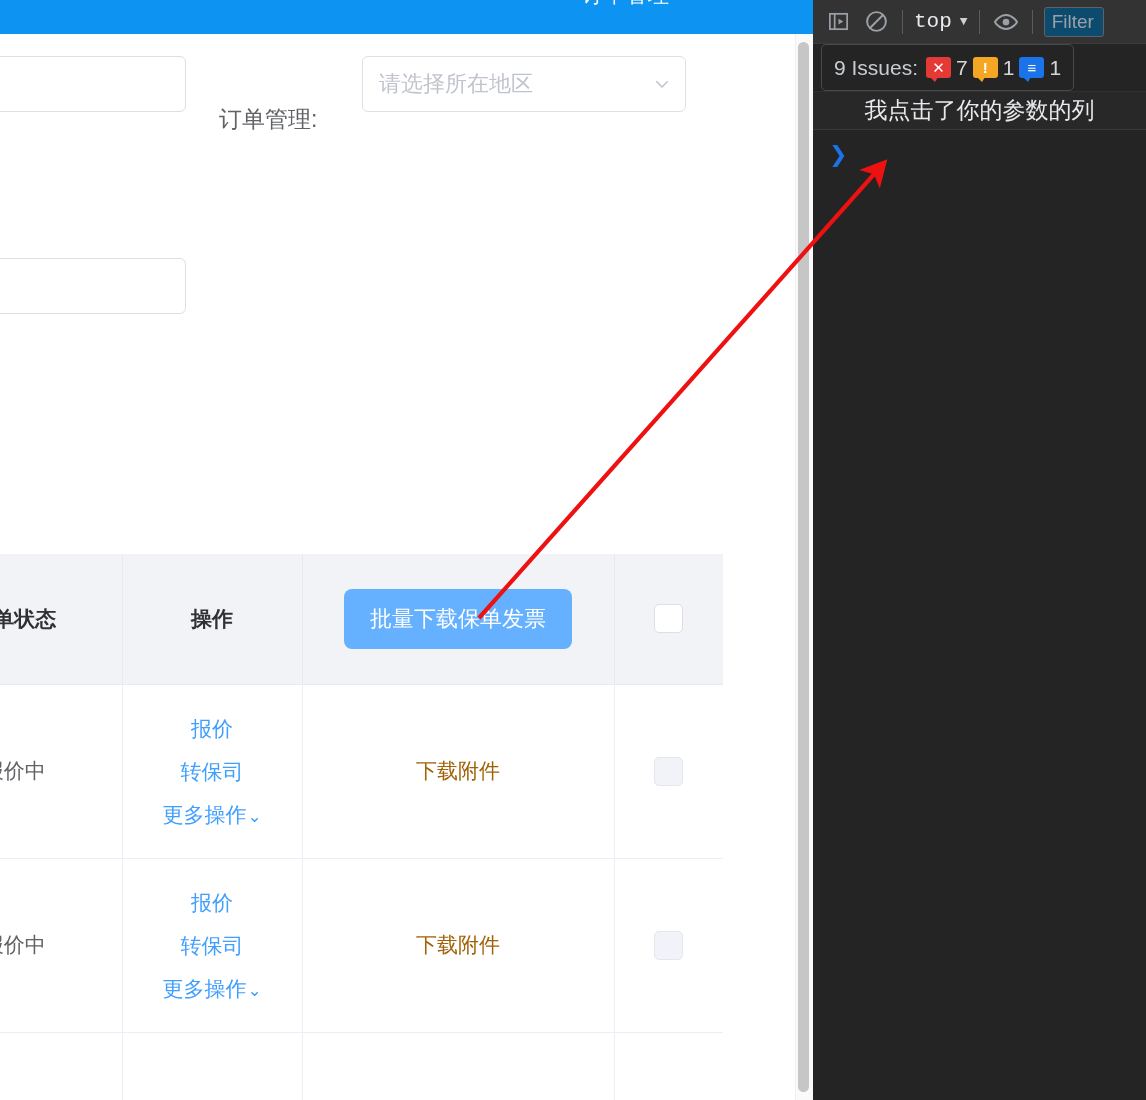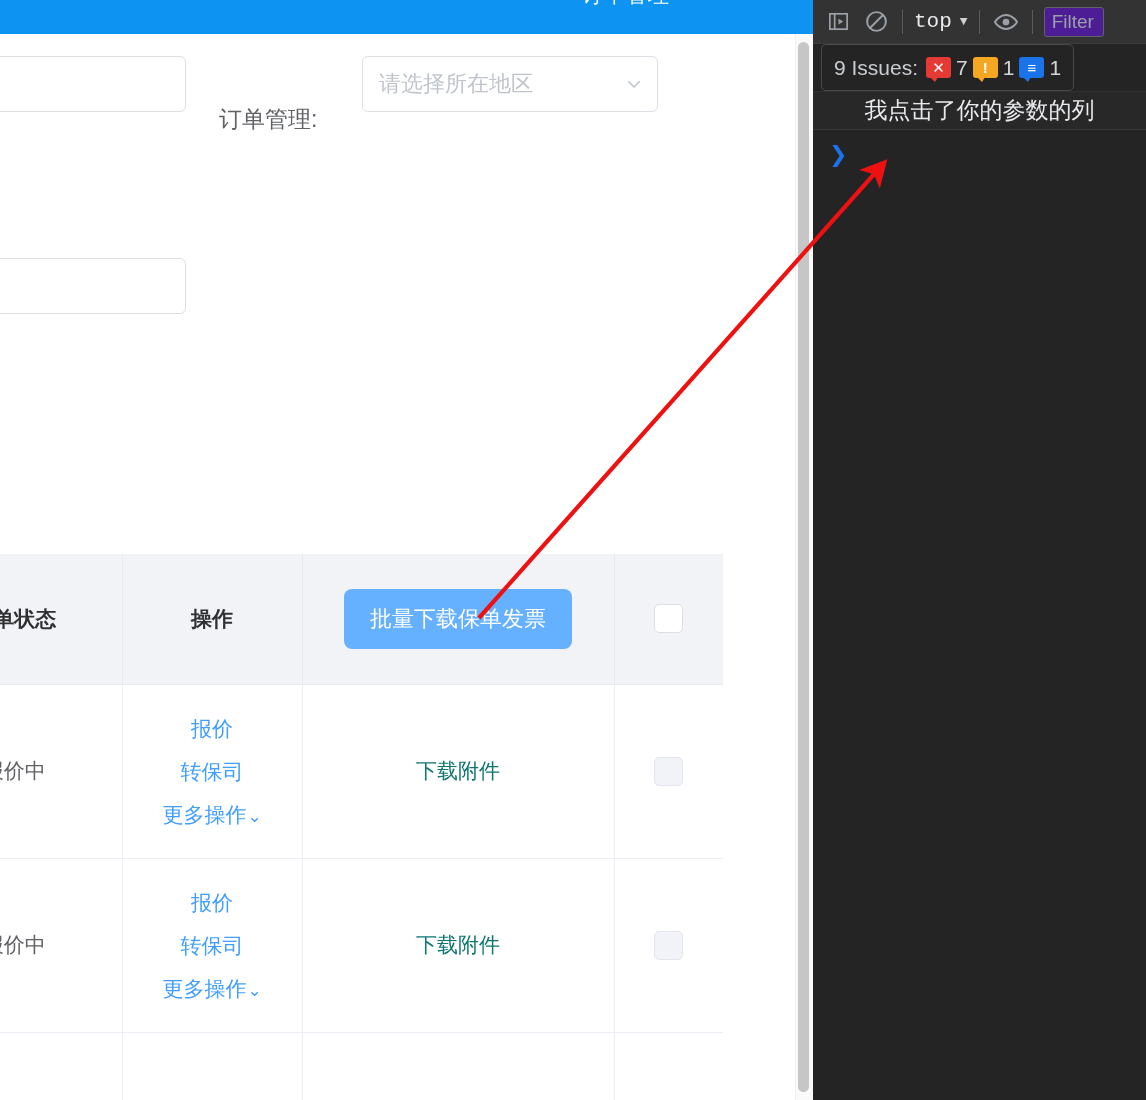--- a/index.html
+++ b/index.html
@@ -47,21 +47,21 @@
     border-radius: 6px;
     background: #fff;
     display: flex; align-items: center;
     padding: 0 16px;
     color: #c0c4cc;
     font-size: 22px;
     overflow: hidden;
   }
   .field.insured   { left: -90px; top: 22px; width: 276px; }
   .field.remark    { left: -90px; top: 224px; width: 276px; }
-  .field.region    { left: 362px; top: 22px; width: 296px; }
+  .field.region    { left: 362px; top: 22px; width: 324px; }
 
   .field-label {
     position: absolute;
     color: #606266;
     font-size: 23px;
     white-space: nowrap;
   }
   .field-label.region-label { left: 219px; top: 70px; }
 
   .chev {
@@ -135,21 +135,21 @@
   .ops { display: flex; flex-direction: column; gap: 22px; align-items: center; }
   .op-link {
     color: #409eff;
     font-size: 21px;
     cursor: pointer;
     white-space: nowrap;
     line-height: 1;
   }
   .op-link .mini-chev { font-size: 17px; margin-left: 1px; }
   .attach-link {
-    color: #0f766e;
+    color: #a16207;
     font-size: 21px;
     cursor: pointer;
     white-space: nowrap;
   }
   .status-cell { text-align: center; color: #606266; font-size: 21px; }
 
   
   .sb-track {
     position: absolute; left: 795px; top: 34px;
     width: 18px; height: 1066px;
@@ -194,21 +194,21 @@
     display: flex; align-items: center; gap: 8px;
     color: #e8eaed; font-size: 21px; cursor: pointer;
     padding: 0 4px; flex: none; white-space: nowrap; font-family: Liberation Mono, monospace;
   }
   .dt-ctx .tri { font-size: 13px; color: #cfcfcf; }
   .dt-filter {
     flex: none; margin-left: 4px;
     width: 60px; height: 30px;
     border: 1px solid #5f6368;
     border-radius: 3px;
-    background: #4c1d95;
+    background: #0c4a6e;
     color: #9aa0a6;
     font-size: 19px;
     display: flex; align-items: center;
     padding-left: 7px;
     overflow: hidden;
     cursor: text;
   }
 
   .dt-issues-row {
     height: 48px;

